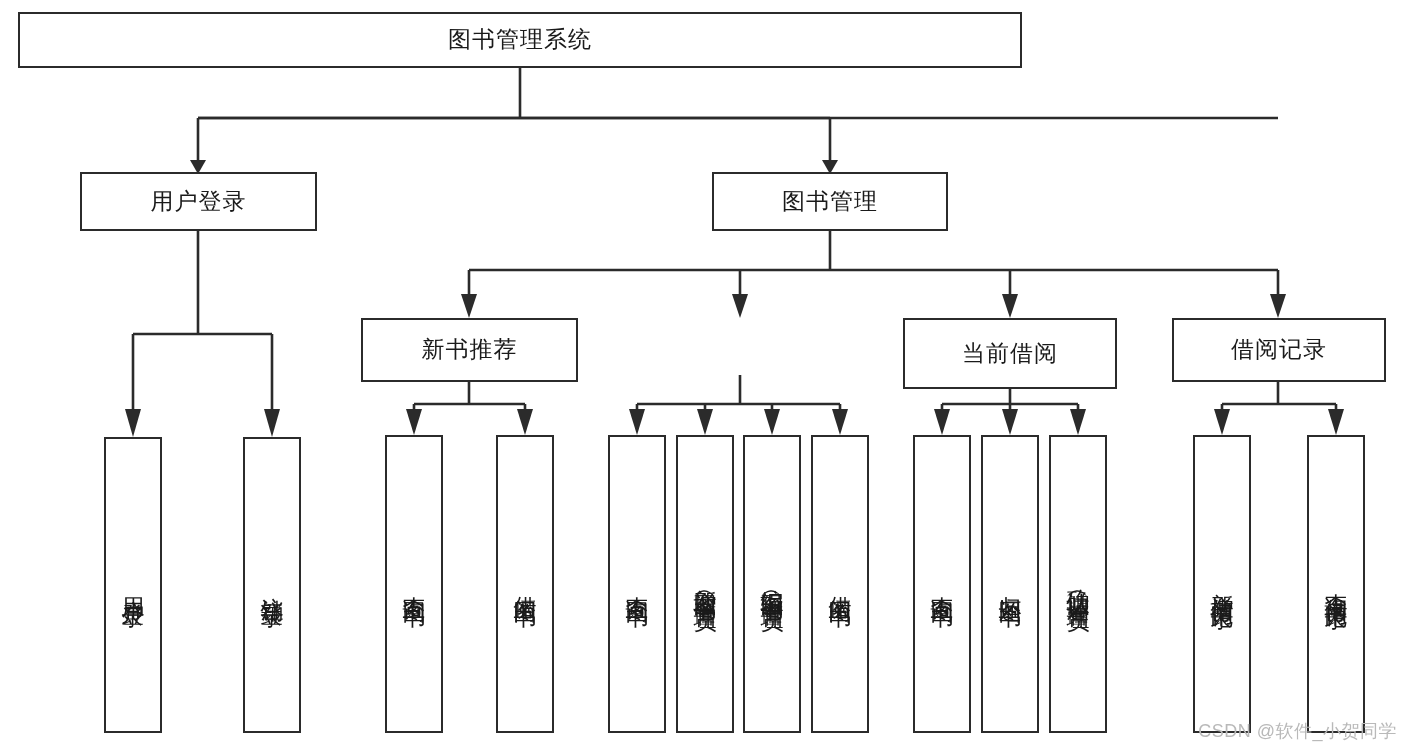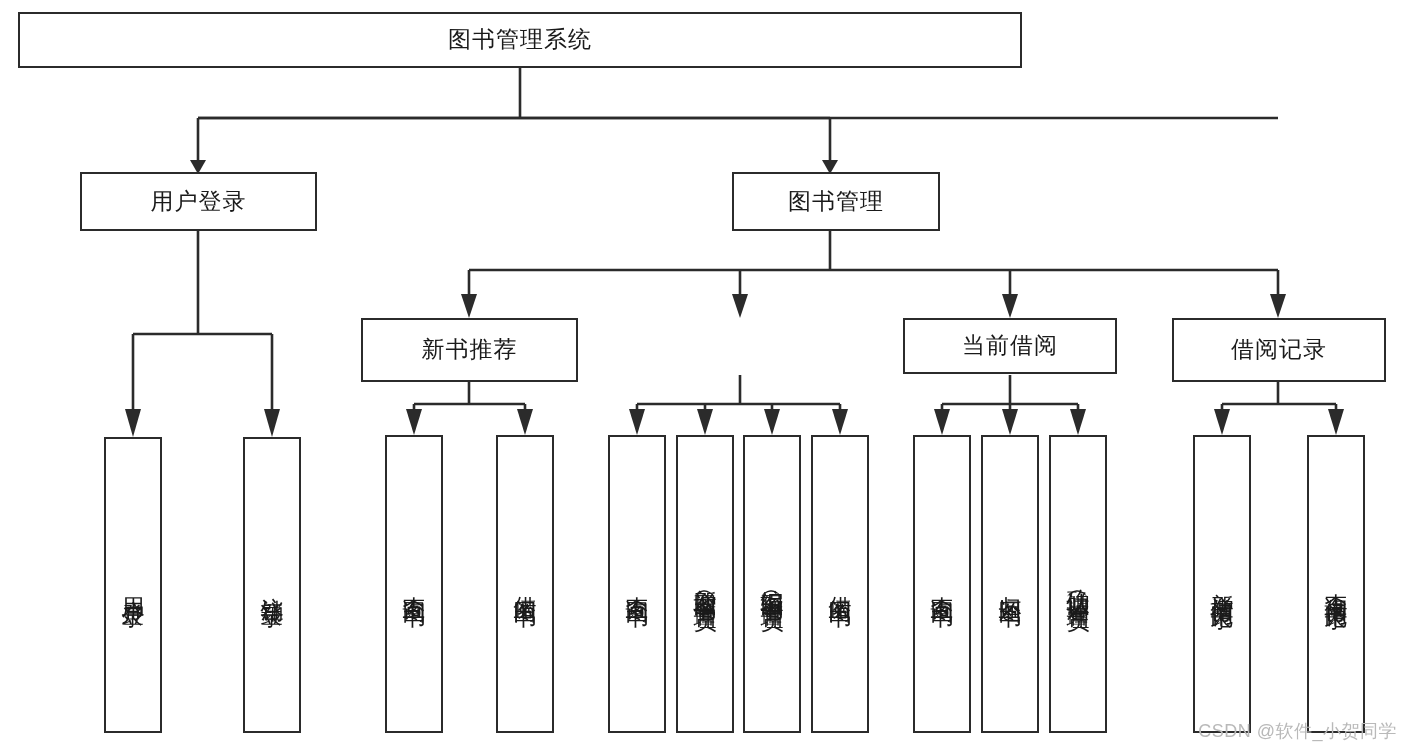--- a/index.html
+++ b/index.html
@@ -148,28 +148,28 @@
     </g>
   </svg>
 
   <div class="node h" style="left:18px;top:12px;width:1004px;height:56px;">
     <span>图书管理系统</span>
   </div>
 
   <div class="node h" style="left:80px;top:172px;width:237px;height:59px;">
     <span>用户登录</span>
   </div>
-  <div class="node h" style="left:712px;top:172px;width:208px;height:59px;margin-left:20px;">
+  <div class="node h" style="left:712px;top:172px;width:236px;height:59px;">
     <span>图书管理</span>
   </div>
 
   <div class="node h" style="left:361px;top:318px;width:217px;height:64px;">
     <span>新书推荐</span>
   </div>
-  <div class="node h" style="left:903px;top:318px;width:214px;height:56px;justify-content:center;">
+  <div class="node h" style="left:903px;top:318px;width:214px;height:71px;justify-content:center;">
     <span>当前借阅</span>
   </div>
   <div class="node h" style="left:1172px;top:318px;width:214px;height:64px;">
     <span>借阅记录</span>
   </div>
 
   <div class="node v" style="left:104px;top:437px;width:58px;height:296px;">
     <span class="vtext">用户登录</span>
   </div>
   <div class="node v" style="left:243px;top:437px;width:58px;height:296px;">

